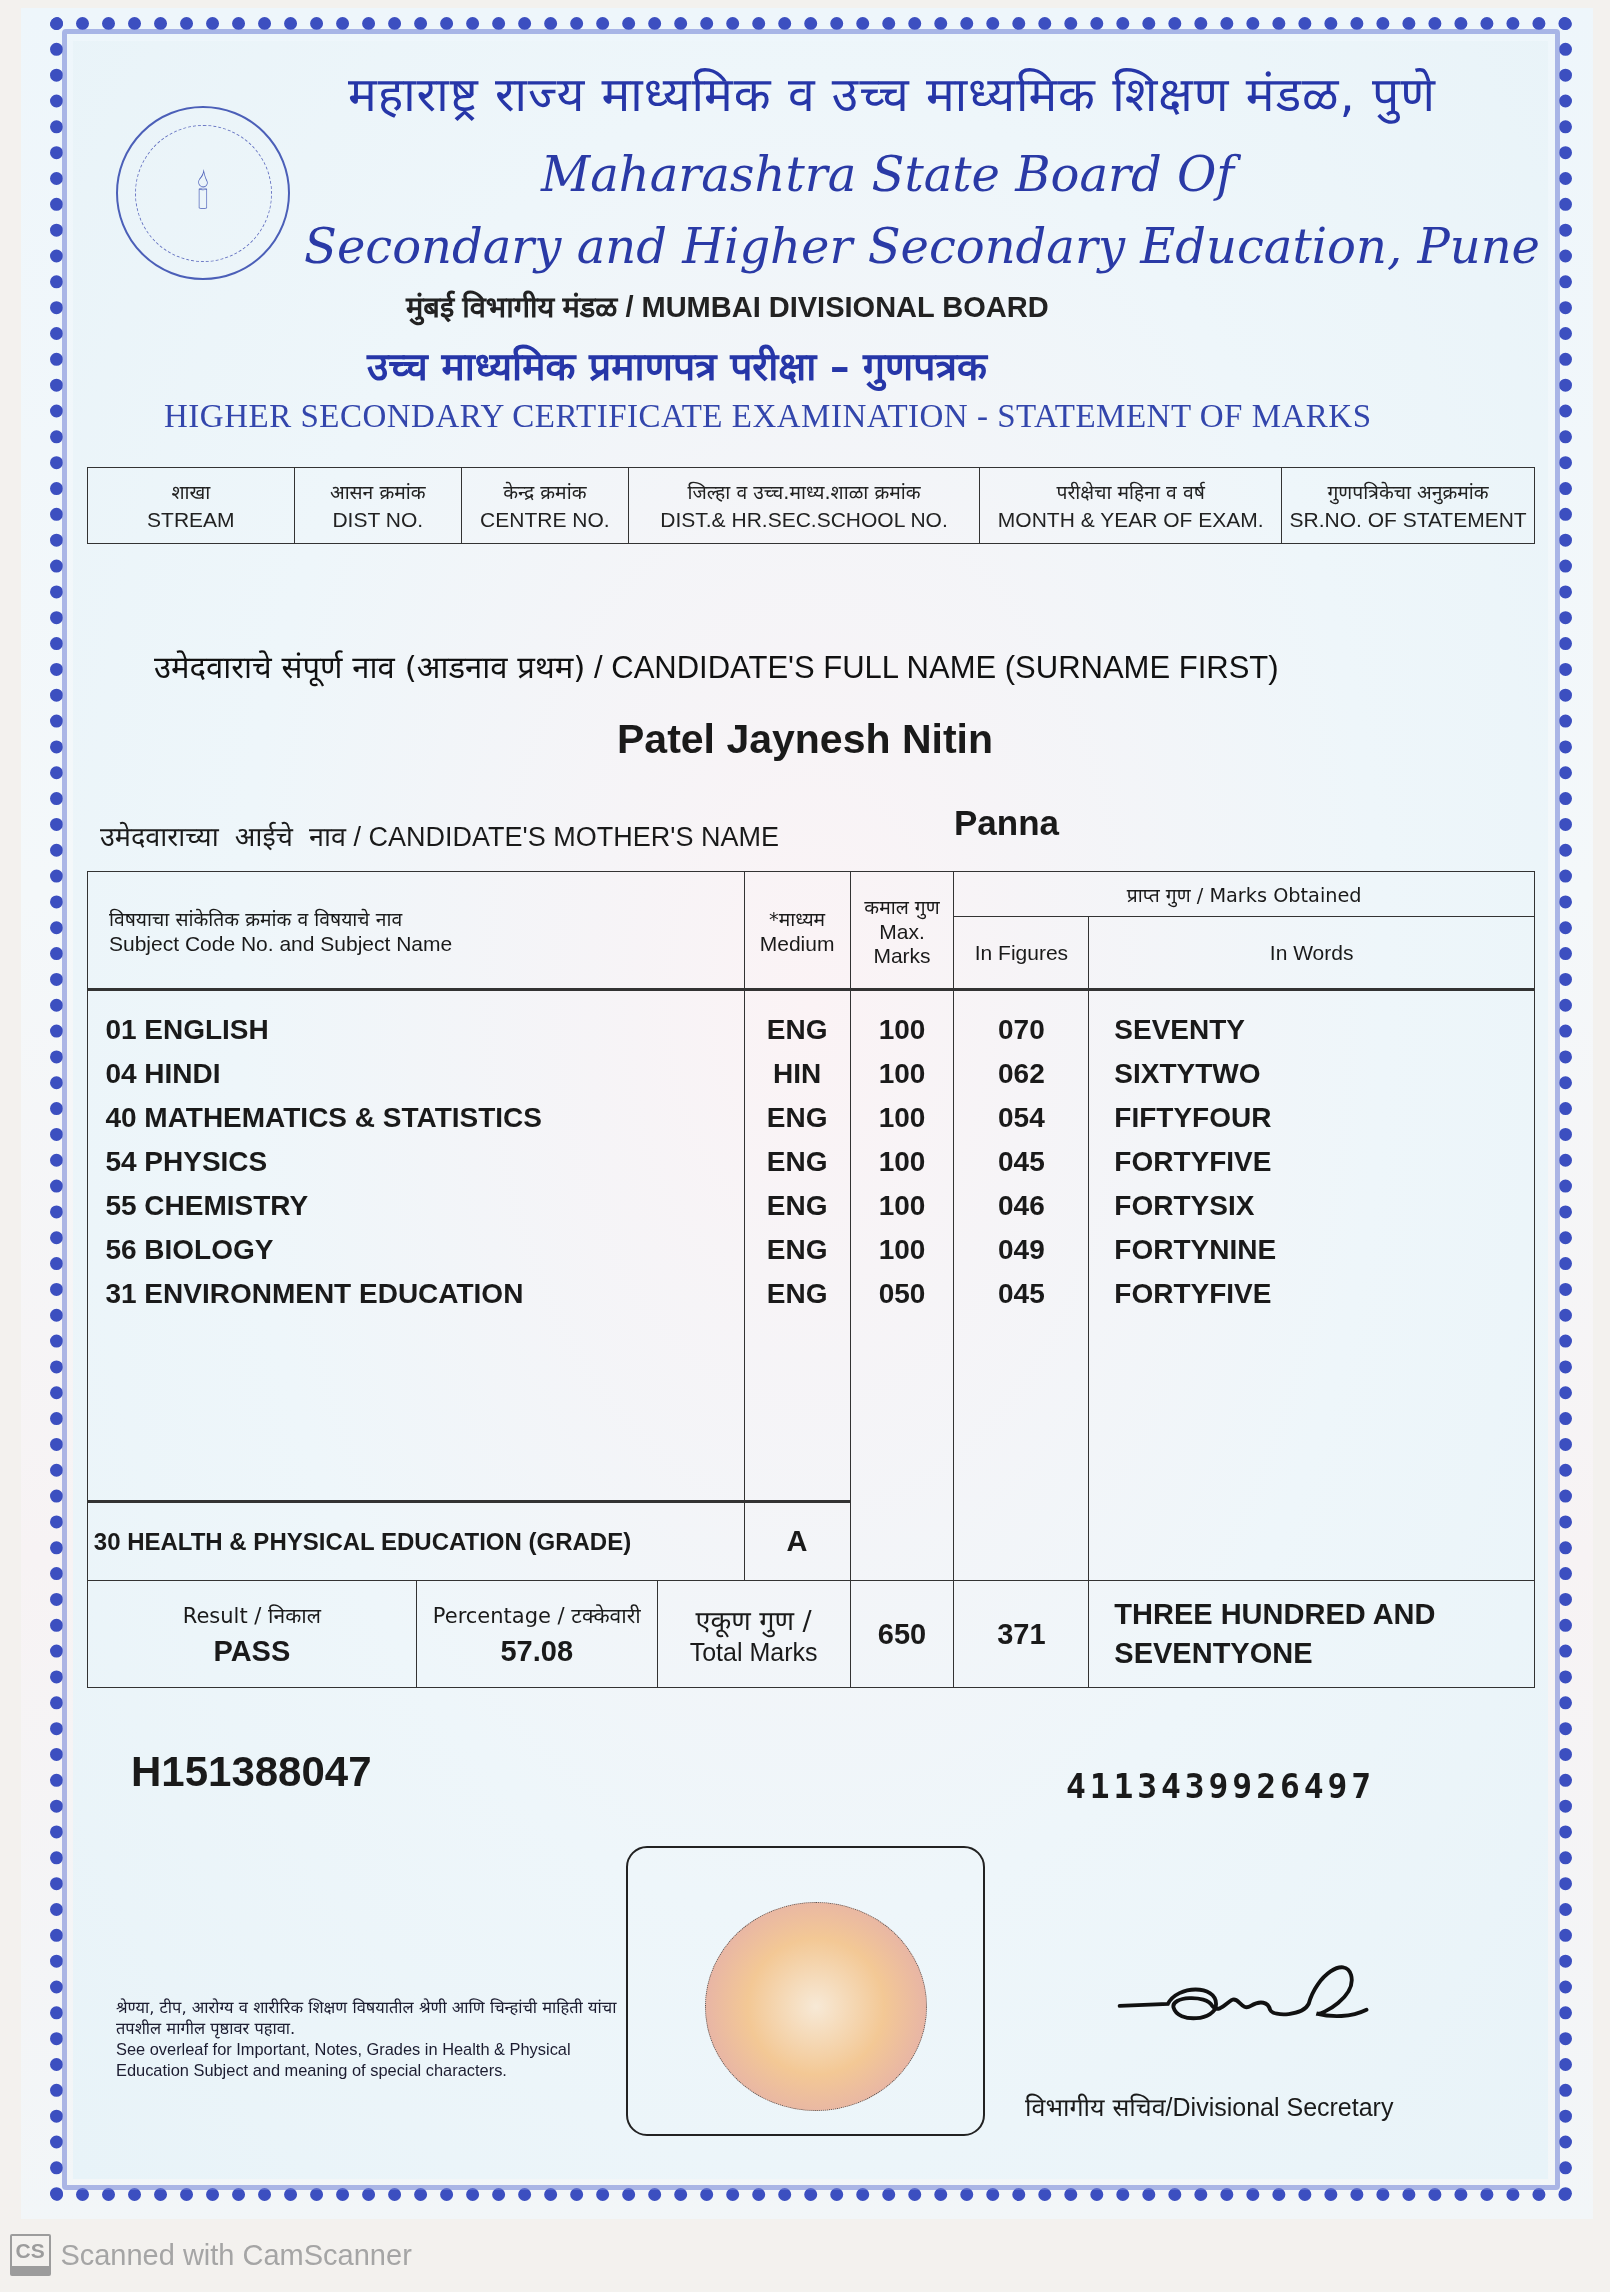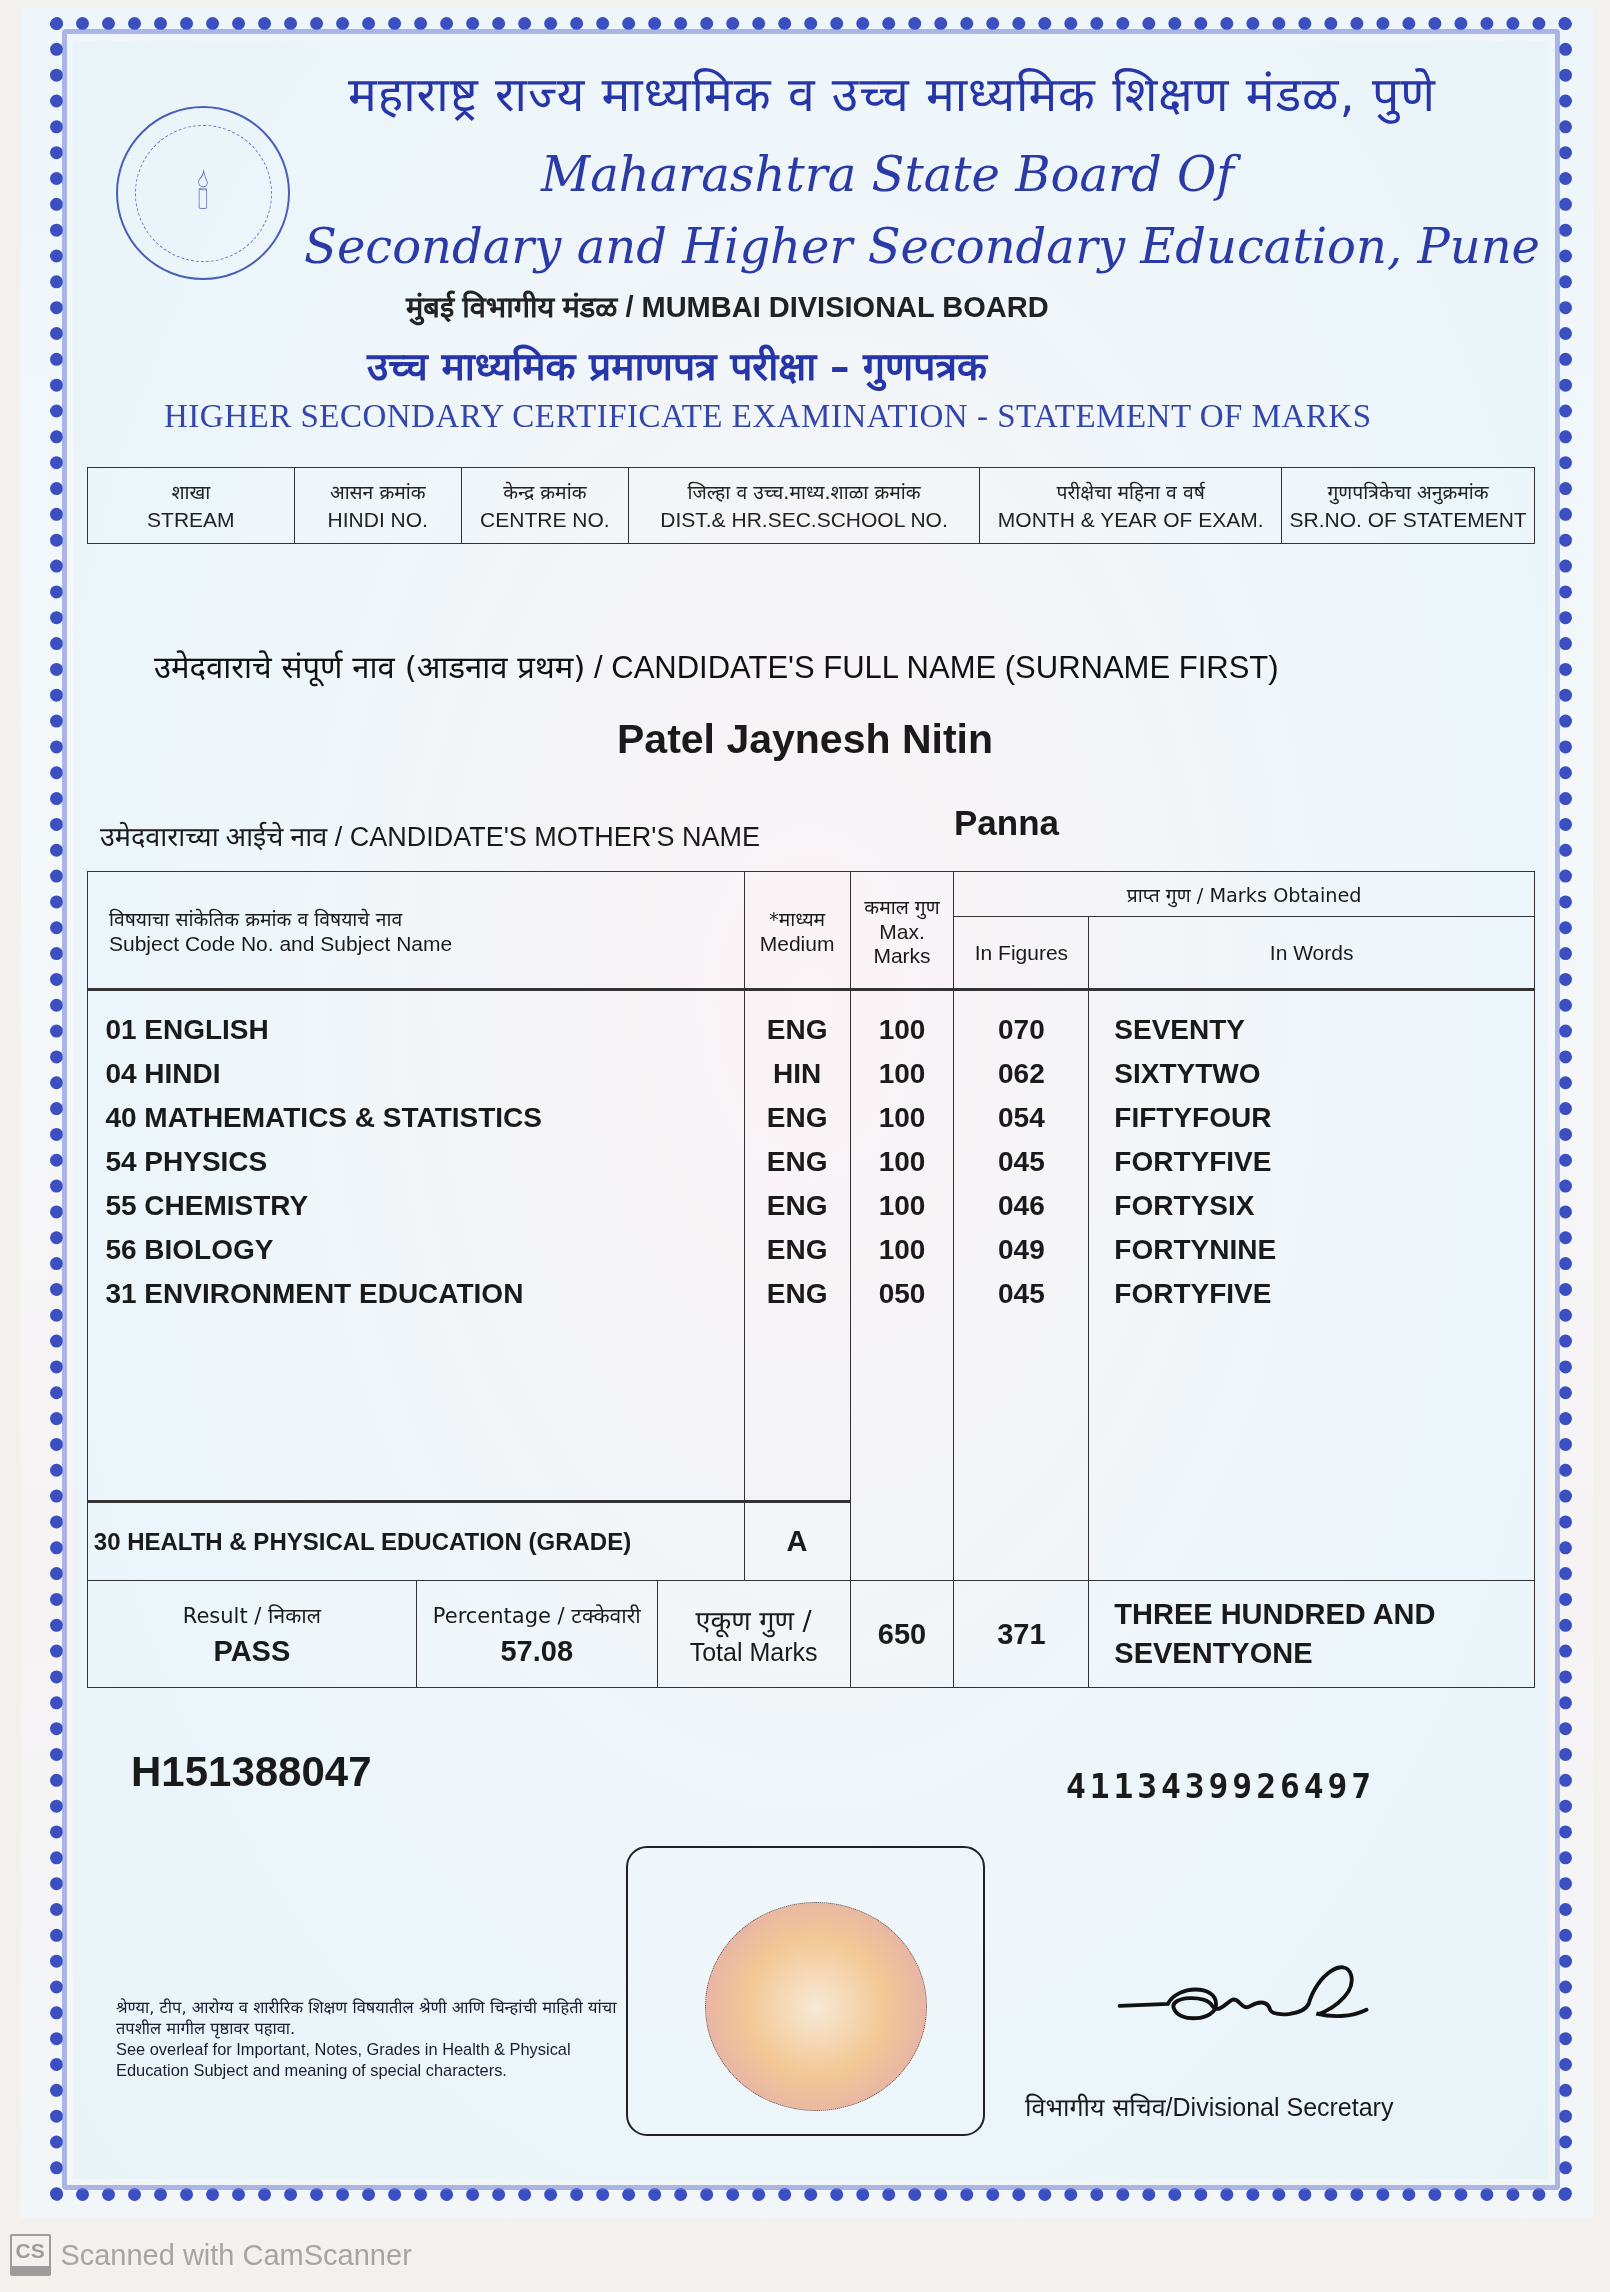--- a/index.html
+++ b/index.html
@@ -44,21 +44,21 @@
   table.grid td { border: 1.9px solid #333; padding: 0; text-align: center; vertical-align: middle; }
   .info-table { left: 87px; top: 467px; width: 1448px; }
   .info-table .hd td { height: 75px; font-size: 21px; line-height: 27px; color: #222; }
   .info-table .hd .dev { font-family: "DejaVu Sans", sans-serif; font-size: 19.3px; }
   .info-table .vl td { height: 89px; font-size: 32px; font-weight: bold; }
 
   .name-label { left: 154px; top: 645px; width: 1352px; font-size: 31px; color: #111; }
   .name-label .dev { font-family: "DejaVu Sans", sans-serif; }
   .cand-name { left: 0; top: 716px; width: 1610px; text-align: center; font-size: 41px; font-weight: bold; }
   .mother-label { left: 100px; top: 817px; font-size: 27px; }
-  .mother-label .dev { font-family: Liberation Serif, serif; }
+  .mother-label .dev { font-family: Liberation Mono, monospace; }
   .mother-name { left: 954px; top: 803px; font-size: 35px; font-weight: bold; }
 
   .marks-table { left: 87px; top: 871px; width: 1448px; }
   .marks-table td { font-size: 21px; }
   .marks-table .dev { font-family: "DejaVu Sans", sans-serif; font-size: 19.3px; }
   .marks-table .subj { text-align: left; padding-left: 21px; }
   .marks-table .body-cell { vertical-align: top; text-align: left; padding-top: 17.4px; }
   .row-line { height: 44px; line-height: 44px; font-size: 28px; font-weight: bold; white-space: nowrap; }
   .body-cell.c { text-align: center; }
   .hpe-row td { height: 77px; }
@@ -113,21 +113,21 @@
       <col style="width:236px">
   </colgroup>
   <tbody>
       <tr class="hd">
     <td>
           <div class="dev">शाखा</div>
           <div>STREAM</div>
         </td>
     <td>
           <div class="dev">आसन क्रमांक</div>
-          <div>HINDI NO.</div>
+          <div>DIST NO.</div>
         </td>
     <td>
           <div class="dev">केन्द्र क्रमांक</div>
           <div>CENTRE NO.</div>
         </td>
     <td>
           <div class="dev">जिल्हा व उच्च.माध्य.शाळा क्रमांक</div>
           <div>DIST.&amp; HR.SEC.SCHOOL NO.</div>
         </td>
     <td>

